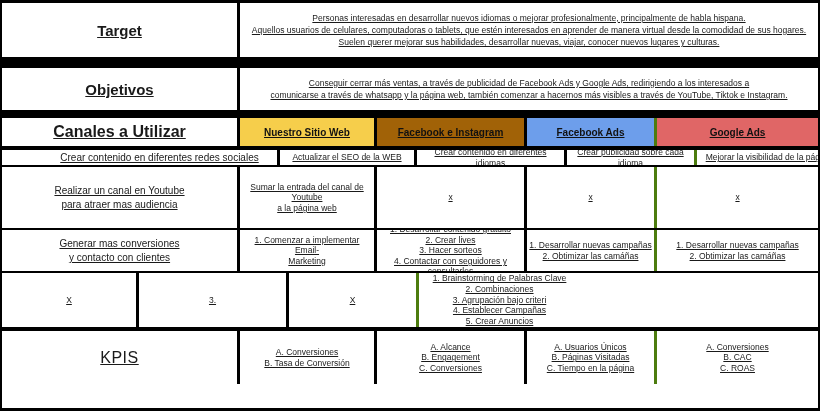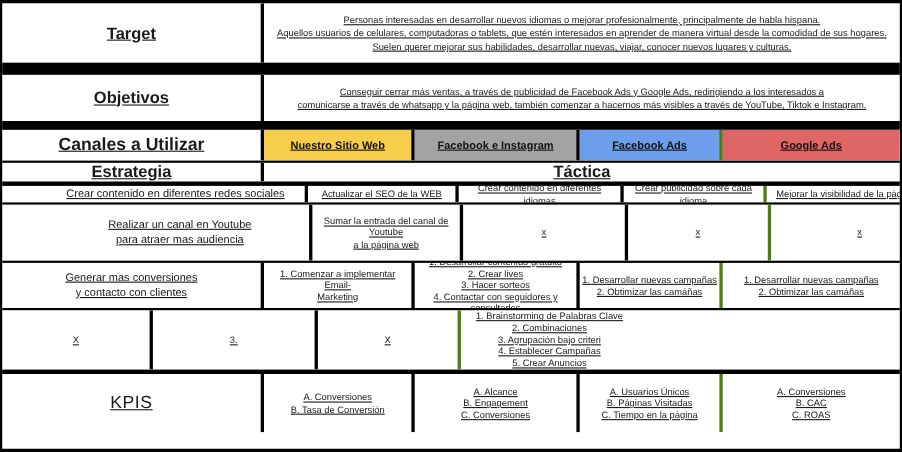--- a/index.html
+++ b/index.html
@@ -13,21 +13,21 @@
   .c1{width:137px;border-right:3px solid #000;flex:0 0 auto;}
   .c2{width:150px;border-right:3px solid #000;flex:0 0 auto;}
   .c3{width:130px;border-right:3px solid #4d7c0f;flex:0 0 auto;}
   .c4{width:161px;flex:0 0 auto;}
   .bt2{border-top:2px solid #000;}
   .h-target{height:54px;}
   .h-objetivos{height:42px;}
   .h-canales{height:28px;}
   .h-esttac{height:19px;}
   .h-r1{height:15px;padding-left:40px;}
-  .h-r2{height:53px;padding-left:44px;}
+  .h-r2{height:63px;}
   .h-r3{height:43px;}
   .h-r4{height:56px;}
   .h-kpis{height:53px;}
   .s11{height:11px;}
   .s8{height:8px;}
   .s4{height:4px;}
   .head-label{font-weight:bold;font-size:15px;}
   .big-label{font-weight:bold;font-size:16px;}
   .kpi-label{font-size:16px;font-weight:normal;letter-spacing:.5px;}
   .para{font-size:8.5px;line-height:1.45;}
@@ -53,29 +53,25 @@
     <div class="cell lcell head-label">Objetivos</div>
     <div class="cell rwide para">Conseguir cerrar más ventas, a través de publicidad de Facebook Ads y Google Ads, redirigiendo a los interesados a
 comunicarse a través de whatsapp y la página web, también comenzar a hacernos más visibles a través de YouTube, Tiktok e Instagram.</div>
   </div>
 
   <div class="sep s8"></div>
 
   <div class="band h-canales">
     <div class="cell lcell big-label">Canales a Utilizar</div>
     <div class="cell c1 chan" style="background-color: rgb(246, 206, 75);">Nuestro Sitio Web</div>
-    <div class="cell c2 chan" style="background-color: #a3a3a3; text-align: center;">Facebook e Instagram</div>
+    <div class="cell c2 chan" style="background-color: #a16207; text-align: center;">Facebook e Instagram</div>
     <div class="cell c3 chan" style="background-color: rgb(109, 158, 235);">Facebook Ads</div>
     <div class="cell c4 chan" style="background-color: rgb(224, 102, 102);">Google Ads</div>
   </div>
 
-  <div class="band h-esttac bt2">
-    <div class="cell lcell head-label">Estrategia</div>
-    <div class="cell rwide head-label">Táctica</div>
-  </div>
 
   <div class="sep s4"></div>
 
   <div class="band h-r1">
     <div class="cell lcell strat">Crear contenido en diferentes redes sociales</div>
     <div class="cell c1 tac">Actualizar el SEO de la WEB</div>
     <div class="cell c2 tac">Desarrollar publicaciones de interes
 Crear contenido en diferentes idiomas
 Marketing informacion relevante</div>
     <div class="cell c3 tac">Crear publicidad sobre cada idioma</div>

